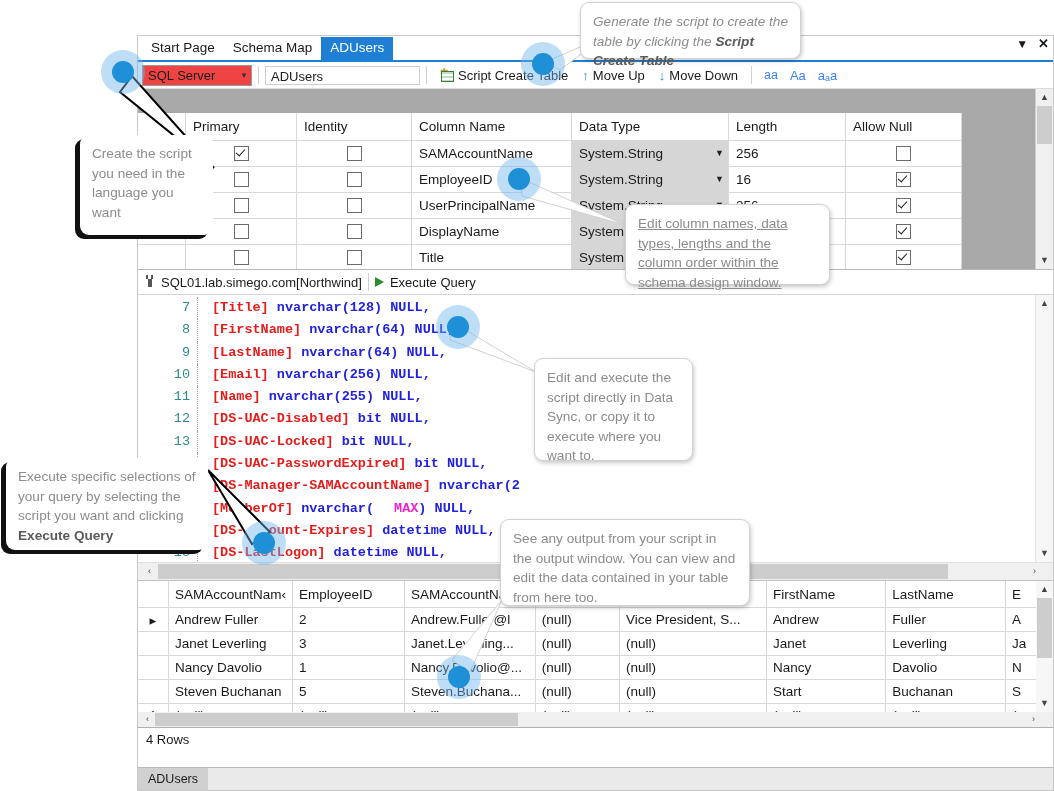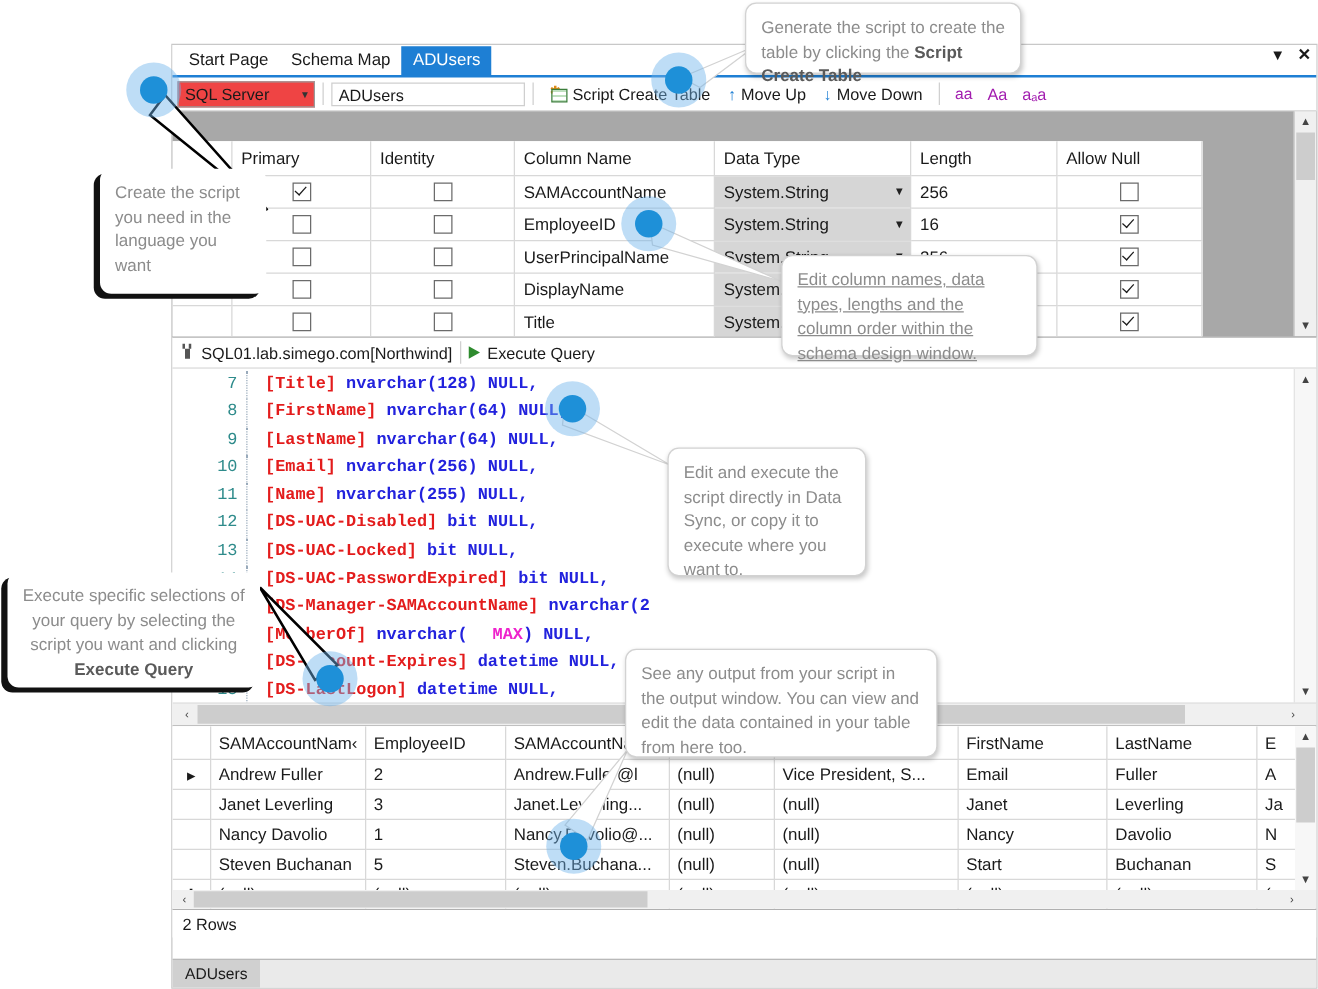--- a/index.html
+++ b/index.html
@@ -25,21 +25,21 @@
   .combo .car{font-size:8px;color:#333;}
   .tsep{width:1px;height:18px;background:#d0d0d0;margin:0 6px;}
   .tbox{width:155px;height:19px;border:1px solid #cfcfcf;background:#fff;
         font-size:13px;padding-left:5px;line-height:19px;color:#1a1a1a;box-sizing:border-box;}
   .tbtn{display:flex;align-items:center;gap:4px;padding:0 7px;height:22px;font-size:13px;cursor:default;}
   .tbl-ico{width:14px;height:13px;position:relative;display:inline-block;}
   .tbl-ico i{position:absolute;border:1px solid #3a7d3a;left:1px;top:2px;width:11px;height:9px;
              background:repeating-linear-gradient(to bottom,#bfe0bf 0 2px,#fff 2px 4px);}
   .tbl-ico b{position:absolute;left:0;top:-2px;color:#e08a14;font-size:10px;font-weight:bold;}
   .arrw{font-weight:bold;color:#1e7fd4;font-size:13px;}
-  .casebtn{padding:0 6px;font-size:12.5px;color:#a21caf;cursor:default;}
+  .casebtn{padding:0 6px;font-size:12.5px;color:#3b82f6;cursor:default;}
   .casebtn.b2{font-size:13px;}
 
   
   .schema{position:relative;height:180px;border-bottom:1px solid #b8b8b8;background:#a8a8a8;overflow:hidden;}
   table.grid{border-collapse:collapse;table-layout:fixed;background:#fff;margin-top:24px;}
   table.grid th{background:#fff;border:1px solid #d8d8d8;border-top:none;border-left:none;
        font-weight:normal;font-size:13.5px;text-align:left;padding:4px 7px;height:18px;color:#1a1a1a;}
   table.grid td{border:1px solid #d8d8d8;border-left:none;padding:0 7px;height:25px;
        font-size:13.5px;color:#1a1a1a;background:#fff;}
   .colhdr{height:27px;}
@@ -332,21 +332,21 @@
         </tr>
       </thead>
       <tbody>
           <tr>
             <td class="rmark">▸</td>
             <td class="rsel">Andrew Fuller</td>
             <td class="">2</td>
             <td class="">Andrew.Fuller@l</td>
             <td class="">(null)</td>
             <td class="">Vice President, S...</td>
-            <td class="">Email</td>
+            <td class="">Andrew</td>
             <td class="">Fuller</td>
             <td class="">A</td>
           </tr>
           <tr>
             <td class="rmark"></td>
             <td class="">Janet Leverling</td>
             <td class="">3</td>
             <td class="">Janet.Leverling...</td>
             <td class="">(null)</td>
             <td class="">(null)</td>
@@ -395,44 +395,44 @@
       <div class="ar bot">▼</div>
     </div>
     <div class="rhscroll">
       <div class="ar l">‹</div>
       <div class="thumb"></div>
       <div class="ar r">›</div>
     </div>
   </div>
 
   <div class="statusrow">
-    <span>2 Rows</span>
+    <span>4 Rows</span>
   </div>
   <div class="bottombar">
     <div class="btab">ADUsers</div>
   </div>
 </div>
 
-<div class="callout co-plain" style="left:596px;top:2px;width:221px;height:57px;">
+<div class="callout co-plain" style="left:580px;top:2px;width:221px;height:57px;font-style:italic;">
   <span>Generate the script to create the table by clicking the </span><b>Script Create Table</b>
 </div>
 
 <div class="callout co-shadow" style="left:80px;top:135px;width:133px;height:100px;">
   <span>Create the script you need in the language you want</span>
 </div>
 
 <div class="callout co-plain" style="left:625px;top:204px;width:205px;height:81px;text-decoration:underline;">
   <span>Edit column names, data types, lengths and the column order within the schema design window.</span>
 </div>
 
 <div class="callout co-plain" style="left:534px;top:358px;width:159px;height:103px;">
   <span>Edit and execute the script directly in Data Sync, or copy it to execute where you want to.</span>
 </div>
 
-<div class="callout co-shadow" style="left:6px;top:458px;width:202px;height:92px;text-align:center;">
+<div class="callout co-shadow" style="left:6px;top:458px;width:202px;height:92px;">
   <span>Execute specific selections of your query by selecting the script you want and clicking </span><b>Execute Query</b>
 </div>
 
 <div class="callout co-plain" style="left:500px;top:519px;width:250px;height:87px;">
   <span>See any output from your script in the output window. You can view and edit the data contained in your table from here too.</span>
 </div>
 
 <div class="dot" style="left:521px;top:42px;width:44px;height:44px;">
   <div class="halo"></div>
     <div class="core"></div>

